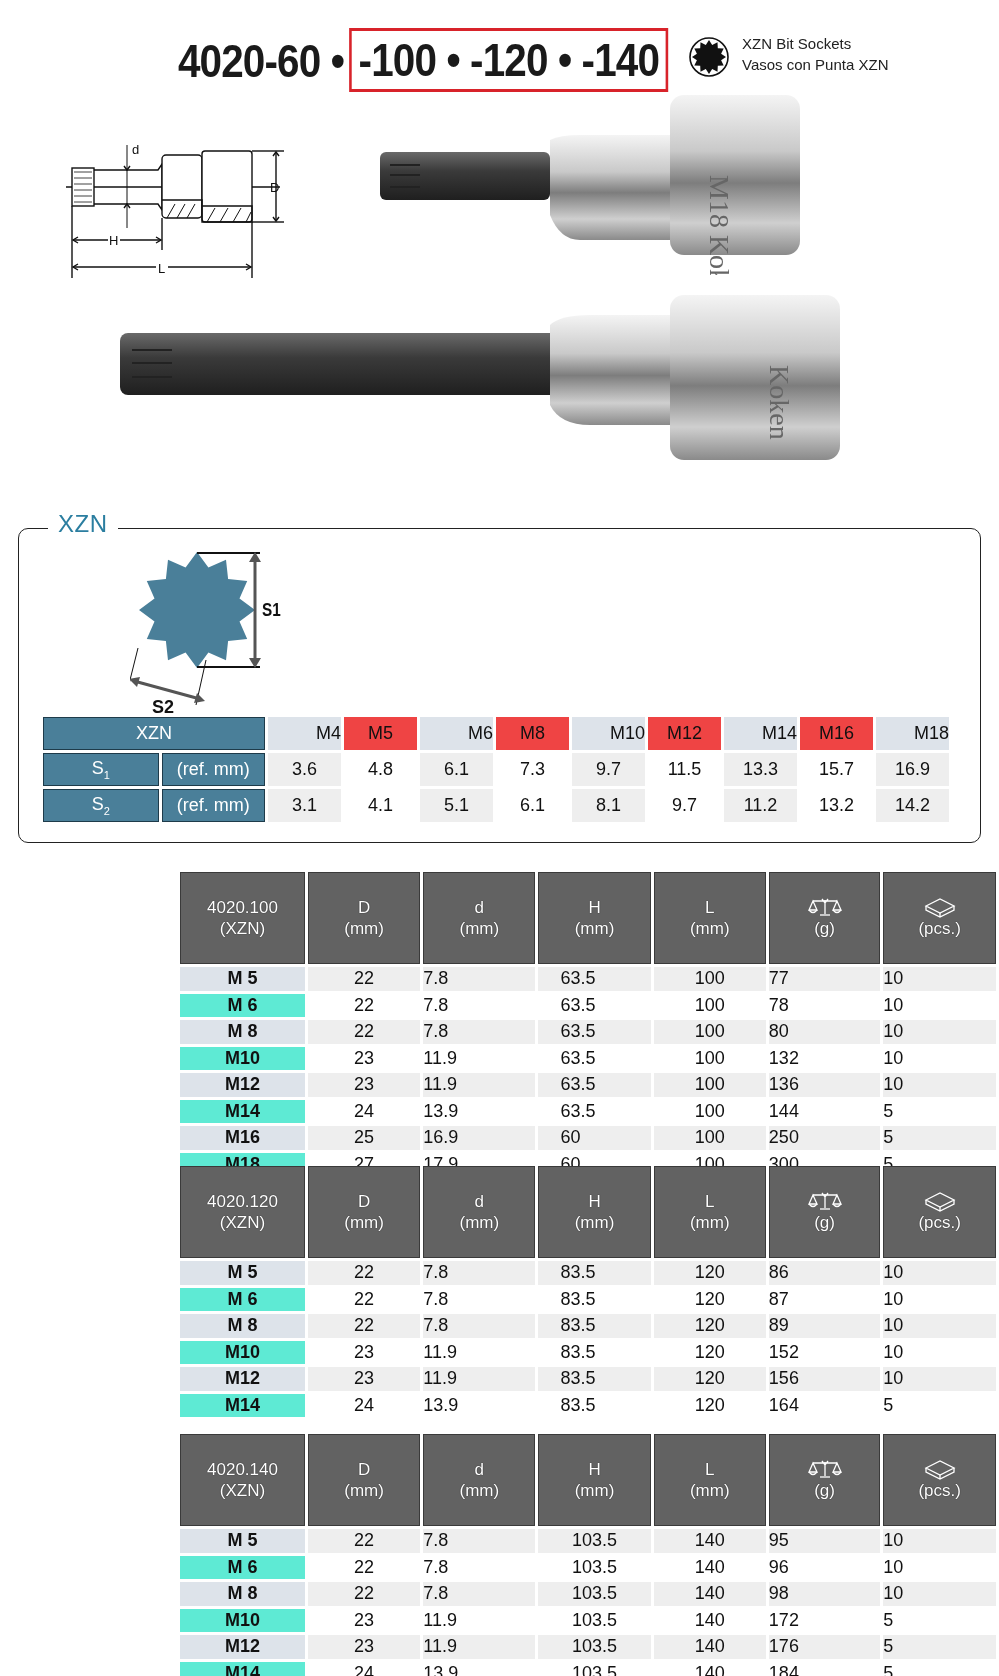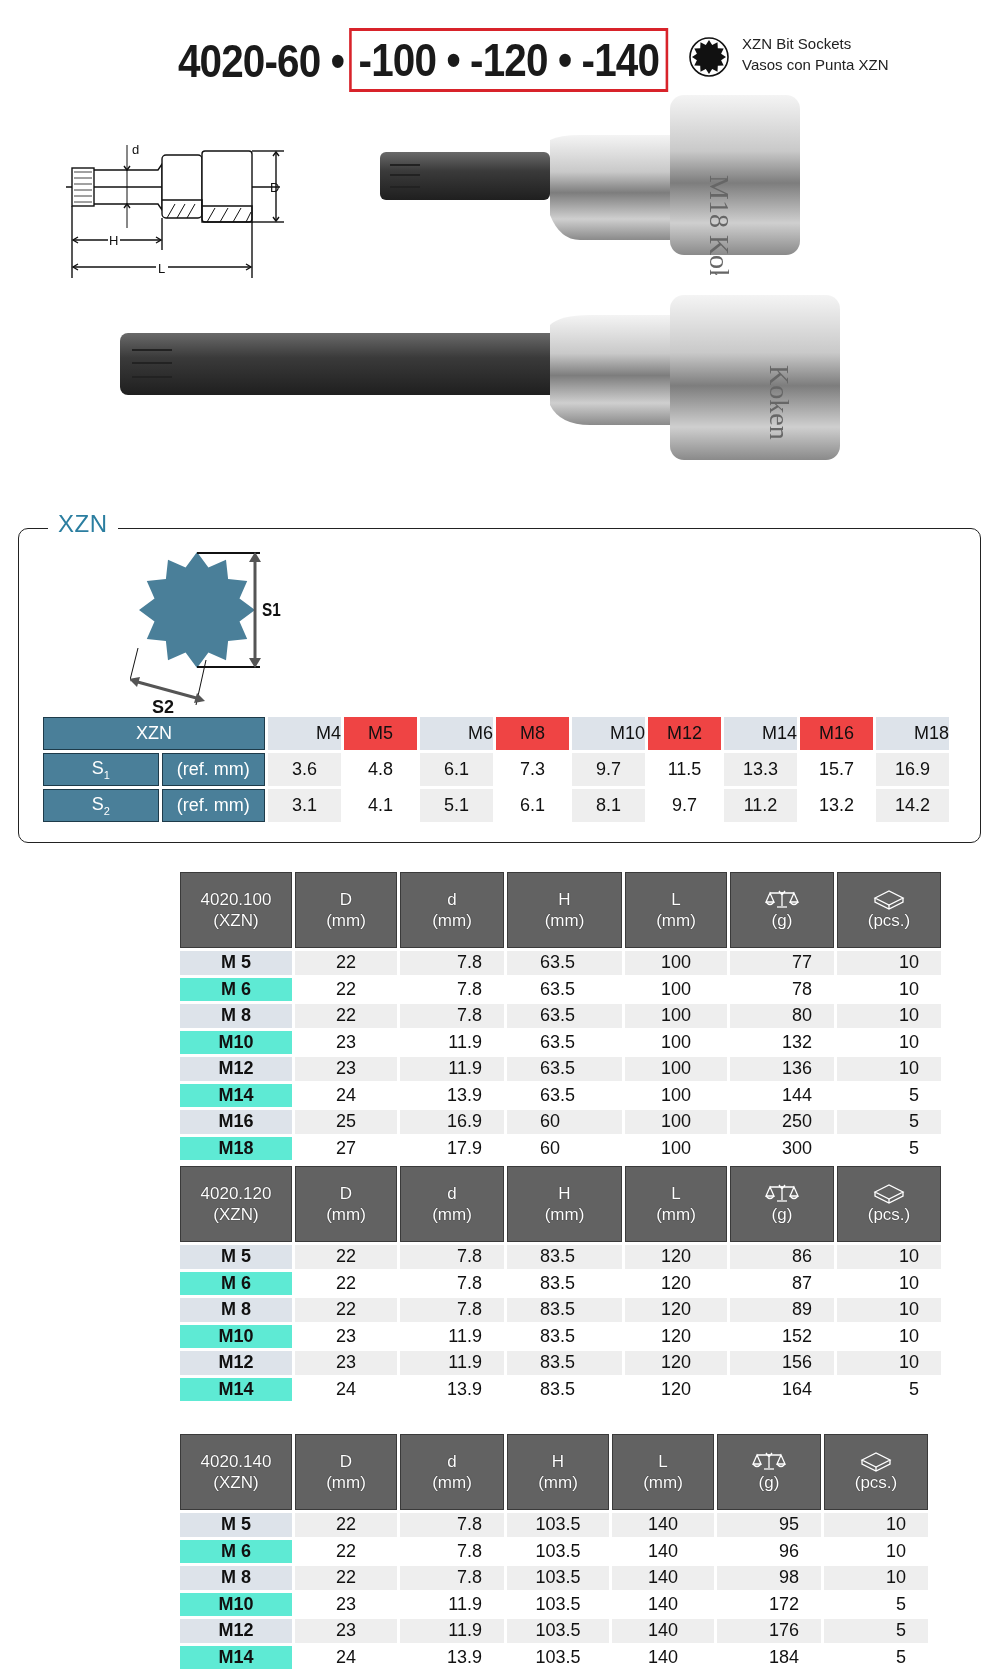--- a/index.html
+++ b/index.html
@@ -22,31 +22,31 @@
   .spec{left:40px;top:714px;border-collapse:separate;border-spacing:3px;position:absolute;}
   .spec td{height:31px;text-align:center;font-size:18px;padding:0;}
   .spec .hd{background:#4a7f99;color:#fff;border:1px solid #1e3b4a;}
   .spec .m{width:73px;}
   .spec .dark{background:#dde3ea;text-align:right;}
   .spec .light{background:#ef4444;}
   .spec .g{background:#eeeeee;}
   .spec .w{background:#fff;}
   
   .pt{position:absolute;left:177px;border-collapse:separate;border-spacing:3px;}
-  .pt th{background:#626262;color:#fff;font-weight:normal;font-size:17px;line-height:21px;height:58px;border:1px solid #3a3a3a;padding:8px;text-shadow:0 0 1px #000;}
+  .pt th{background:#626262;color:#fff;font-weight:normal;font-size:17px;line-height:21px;height:58px;border:1px solid #3a3a3a;padding:16px;text-shadow:0 0 1px #000;}
   .pt th .ico{display:block;height:21px;}
   .pt td{height:23.5px;font-size:18px;padding:0;text-align:center;}
   .pt td.sz{font-weight:bold;width:92px;}
   .pt td.c{width:82px;}
   .pt tr.odd td{background:#eeeeee;}
   .pt tr.odd td.sz{background:#dde3ea;margin-top:20px;}
   .pt tr.even td{background:#fff;}
   .pt tr.even td.sz{background:#5eead4;}
-  .pt td.r{text-align:right;padding-right:22px;}
-  .pt td.l{text-align:left;padding-left:33px;}
+  .pt td.r{text-align:left;padding-right:22px;}
+  .pt td.l{text-align:left;padding-left:22px;}
 </style>
 </head>
 <body>
 
 <div class="abs title">
   <span>4020-60 •</span>
   <span class="hl">-100 • -120 • -140</span>
 </div>
 
 <svg class="abs xzn-icon" viewBox="-20 -20 40 40">

